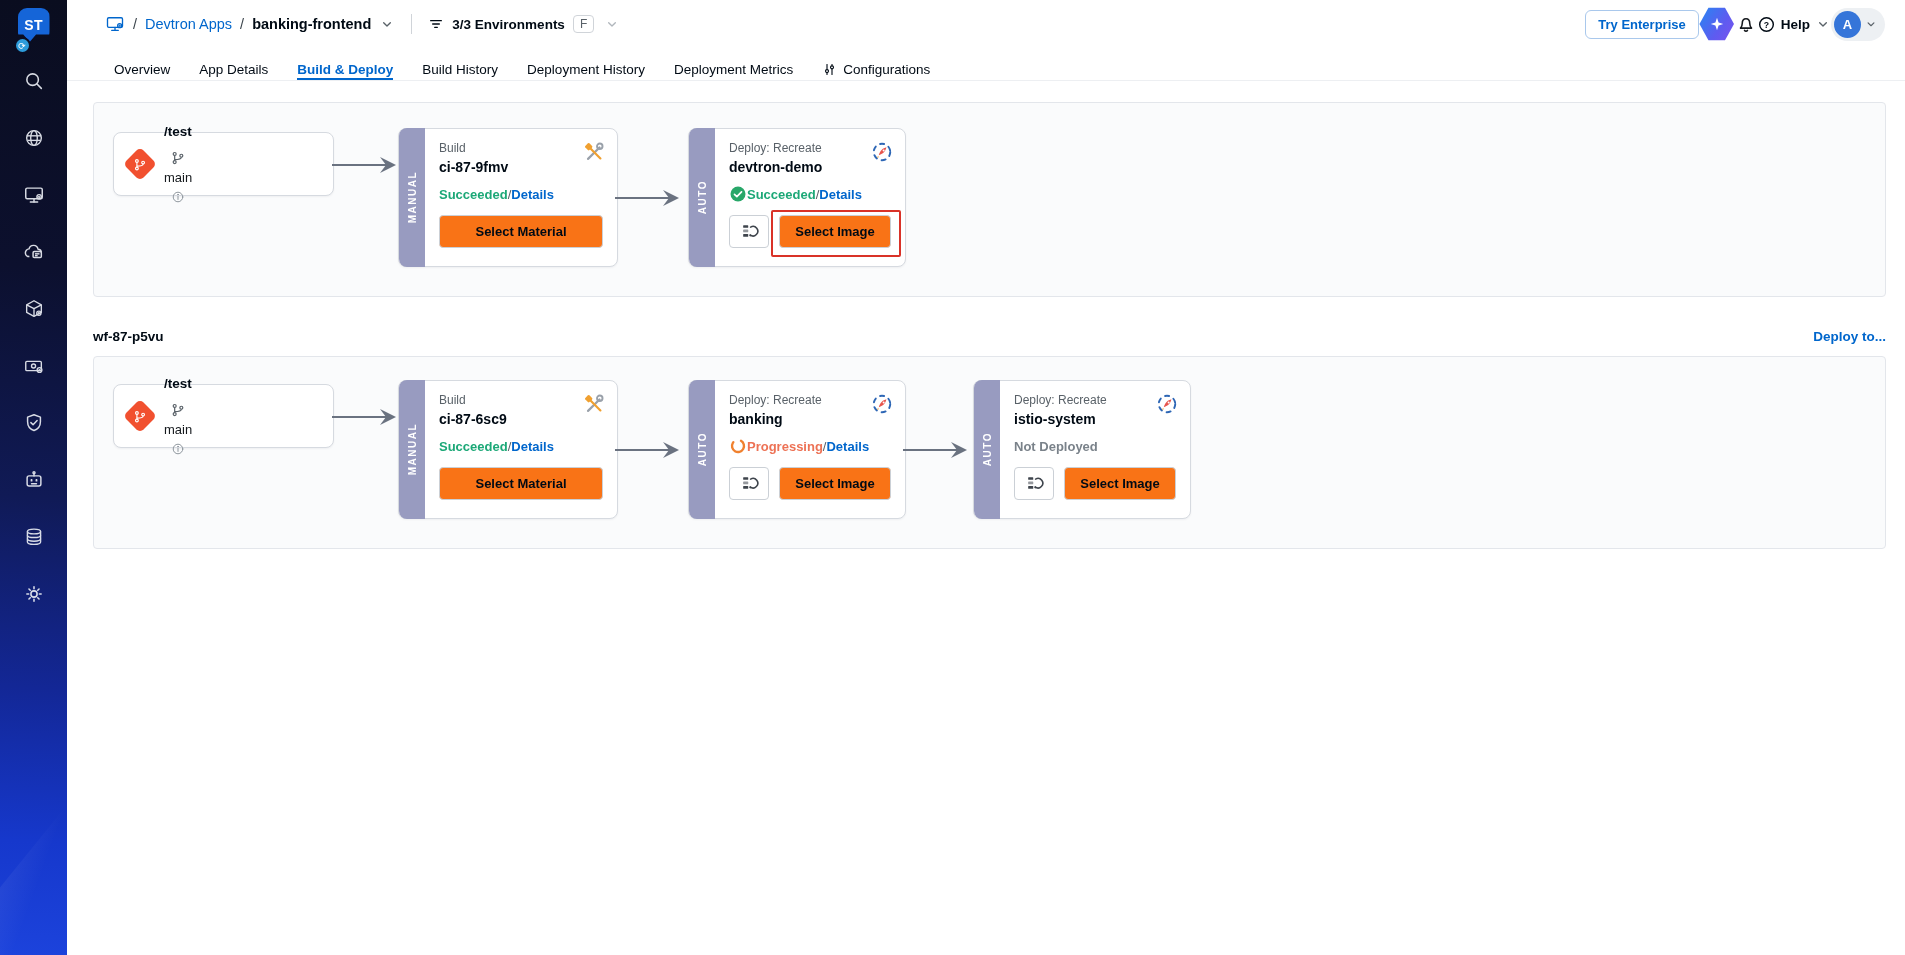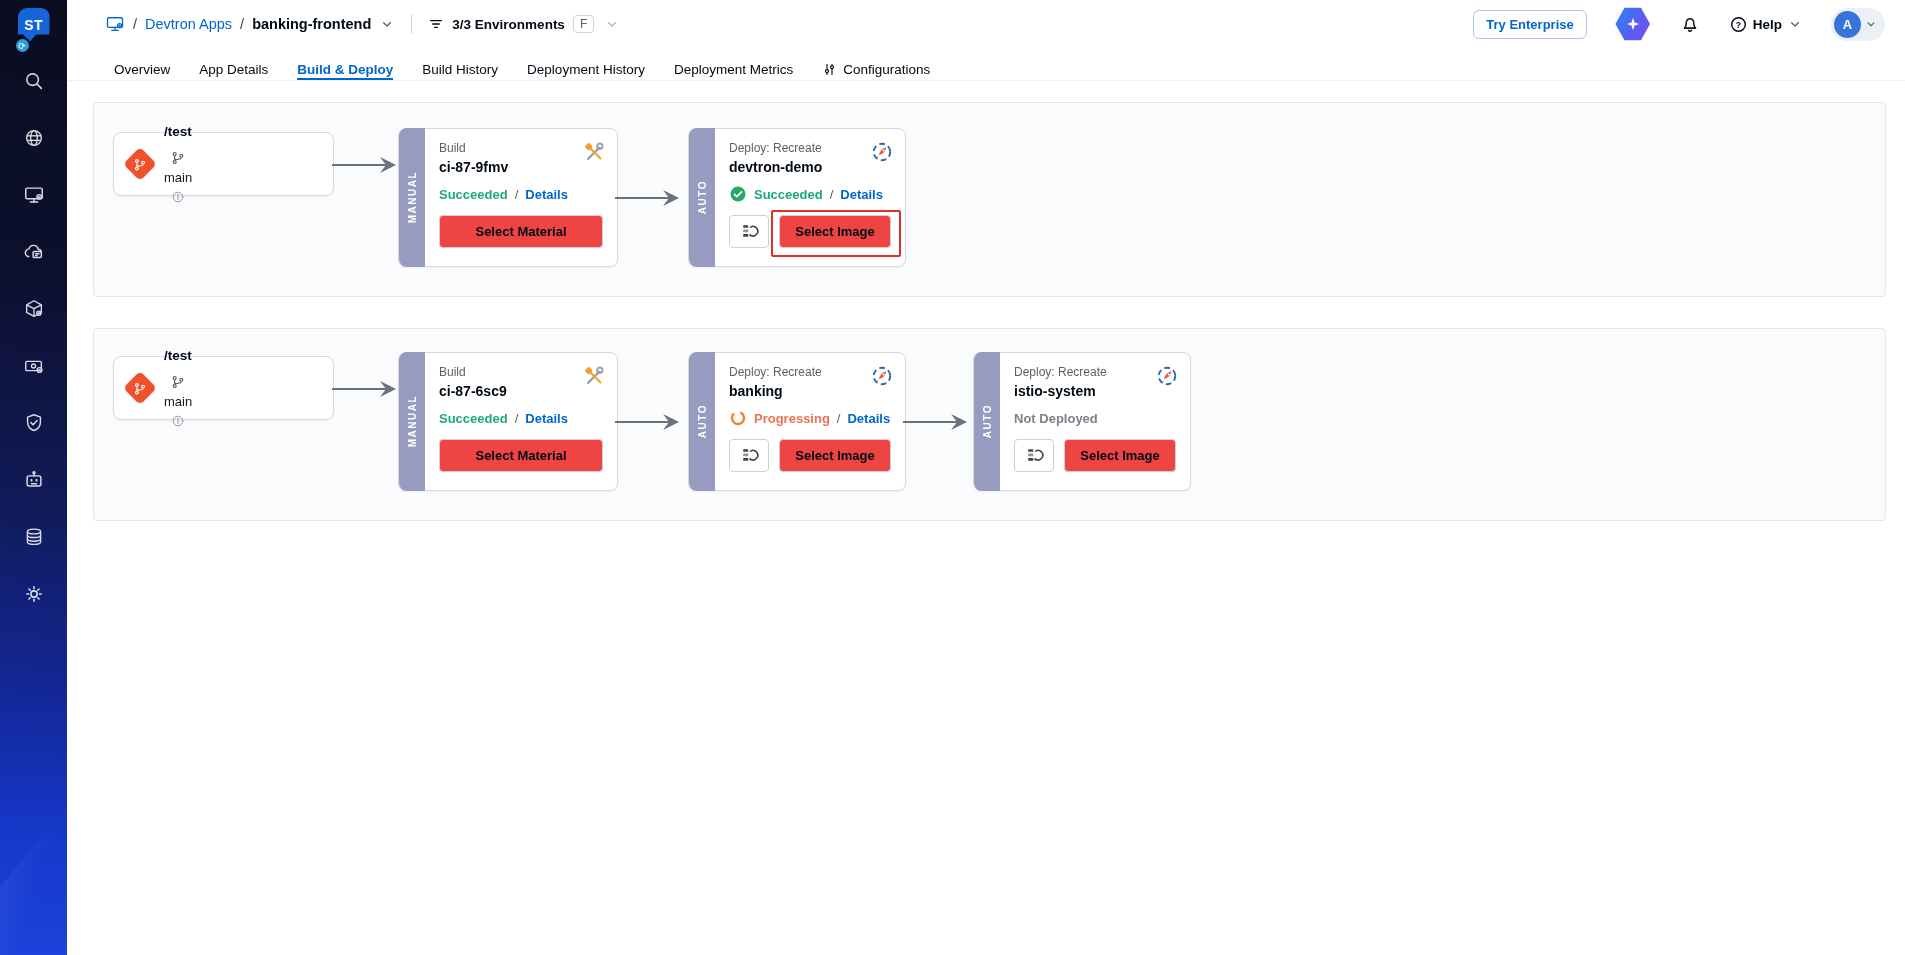--- a/index.html
+++ b/index.html
@@ -32,21 +32,21 @@
   .crumb .sep { color:#3B444C; }
   .crumb-link { color:#0066CC; text-decoration:none; cursor:pointer; }
   .crumb-app { font-weight:bold; color:#000A14; }
   .chev { width:16px; height:16px; color:#596168; cursor:pointer; }
   .vert-div { width:1px; height:20px; background:#D0D4D9; margin:0 16px; }
   .env-filter { display:flex; align-items:center; gap:8px; cursor:pointer; }
   .env-filter .ic-filter { width:16px; height:16px; color:#000A14; }
   .env-label { font-size:13.5px; font-weight:bold; }
   .kbd { font-size:12px; color:#596168; border:1px solid #D0D4D9; border-radius:4px; padding:1px 6px; background:#fff; }
   .chev-muted { width:16px; height:16px; color:#B0B6BC; margin-left:10px; cursor:pointer; }
-  .top-right { margin-left:auto; display:flex; align-items:center; gap:28px; }
+  .top-right { margin-left:auto; display:flex; align-items:center; gap:0; }
   .btn-enterprise { font-family:inherit; font-size:13px; font-weight:bold; color:#0066CC; background:#fff;
     border:1px solid #A9C8EC; border-radius:6px; padding:6px 12px; cursor:pointer; }
   .hex-ai { width:36px; height:34px; background:linear-gradient(125deg,#2F80F2 10%,#5E5BF0 60%,#7C52EE 100%);
     clip-path:polygon(27% 2%,73% 2%,98% 50%,73% 98%,27% 98%,2% 50%); display:flex; align-items:center; justify-content:center; cursor:pointer; border:none; }
   .hex-ai svg { width:20px; height:20px; }
   .ic-btn { width:22px; height:22px; color:#15191D; background:none; border:none; cursor:pointer; }
   .ic-btn svg { width:22px; height:22px; display:block; }
   .help-group { display:flex; align-items:center; gap:5px; cursor:pointer; font-size:13.5px; font-weight:bold; }
   .help-group .ic-help { width:19px; height:19px; }
   .avatar-pill { display:flex; align-items:center; gap:3px; background:#EDF0F3; border-radius:18px; padding:3px 7px 3px 3px; cursor:pointer; border:none; }
@@ -78,29 +78,29 @@
   .ic-info { width:14px; height:14px; color:#8D959C; cursor:pointer; }
 
   .node-card { width:220px; height:139px; padding:12px 14px 12px 40px; }
   .node-card.deploy { width:218px; }
   .ribbon { position:absolute; left:0; top:-1px; bottom:-1px; width:26px; background:#989BC0; border-radius:8px 0 0 8px;
     display:flex; align-items:center; justify-content:center; }
   .ribbon span { writing-mode:vertical-rl; transform:rotate(180deg); color:#fff; font-size:10px; font-weight:bold; letter-spacing:1.5px; }
   .node-type { font-size:12px; color:#596168; line-height:15px; }
   .node-name { font-size:14px; font-weight:bold; line-height:20px; margin-top:1px; }
   .node-icon { position:absolute; right:12px; top:12px; width:22px; height:22px; }
-  .status-row { display:flex; align-items:center; gap:7px; margin-top:7px; height:20px; font-size:13px;text-align:center; }
+  .status-row { display:flex; align-items:center; margin-top:7px; height:20px; font-size:13px;text-align:center; }
   .st-succeeded { color:#1CA877; font-weight:bold; }
   .st-progressing { color:#ED7255; font-weight:bold; }
   .st-muted { color:#7A828A; font-weight:bold; }
   .st-sep { color:#596168; }
   .details-link { color:#0066CC; font-weight:bold; font-size:13px; text-decoration:none; cursor:pointer; }
   .ic-status { width:18px; height:18px; flex:0 0 18px; }
   .btn-row { display:flex; gap:10px; margin-top:11px; }
-  .btn-secondary { font-family:inherit; flex:1 1 auto; height:33px; background:#ef4444; border:1px solid #CBD0D6; border-radius:4px;
+  .btn-secondary { font-family:inherit; flex:1 1 auto; height:33px; background:#f97316; border:1px solid #CBD0D6; border-radius:4px;
     font-size:13px; font-weight:bold; color:#000A14; cursor:pointer; }
   .btn-rollback { flex:0 0 40px; width:40px; height:33px; background:#fff; border:1px solid #CBD0D6; border-radius:4px;
     display:flex; align-items:center; justify-content:center; cursor:pointer; }
   .btn-rollback svg { width:19px; height:19px; }
   .red-box { position:absolute; left:82px; top:81px; width:130px; height:47px; border:2px solid #D93228; border-radius:2px; pointer-events:none; }
 
   .arrow { position:absolute; width:70px; height:18px; }
   .arrow svg { display:block; }
 </style>
 </head>
@@ -492,20 +492,24 @@
                 </button>
               <button class="btn-secondary">Select Image</button>
             </div>
             <div class="red-box"></div>
           </div>
 
         </div>
       </section>
 
       <section>
+        <div class="wf-head">
+          <span class="wf-title">wf-87-p5vu</span>
+          <a class="deploy-to">Deploy to...</a>
+        </div>
         <div class="wf-box h2">
 
           <div class="card git-card" style="left:19px;top:27px;">
             <div class="git-diamond">
                 <svg>
                   <use href="#s-branch"></use>
                 </svg>
               </div>
             <div class="git-lines">
               <span class="git-repo">/test</span>

